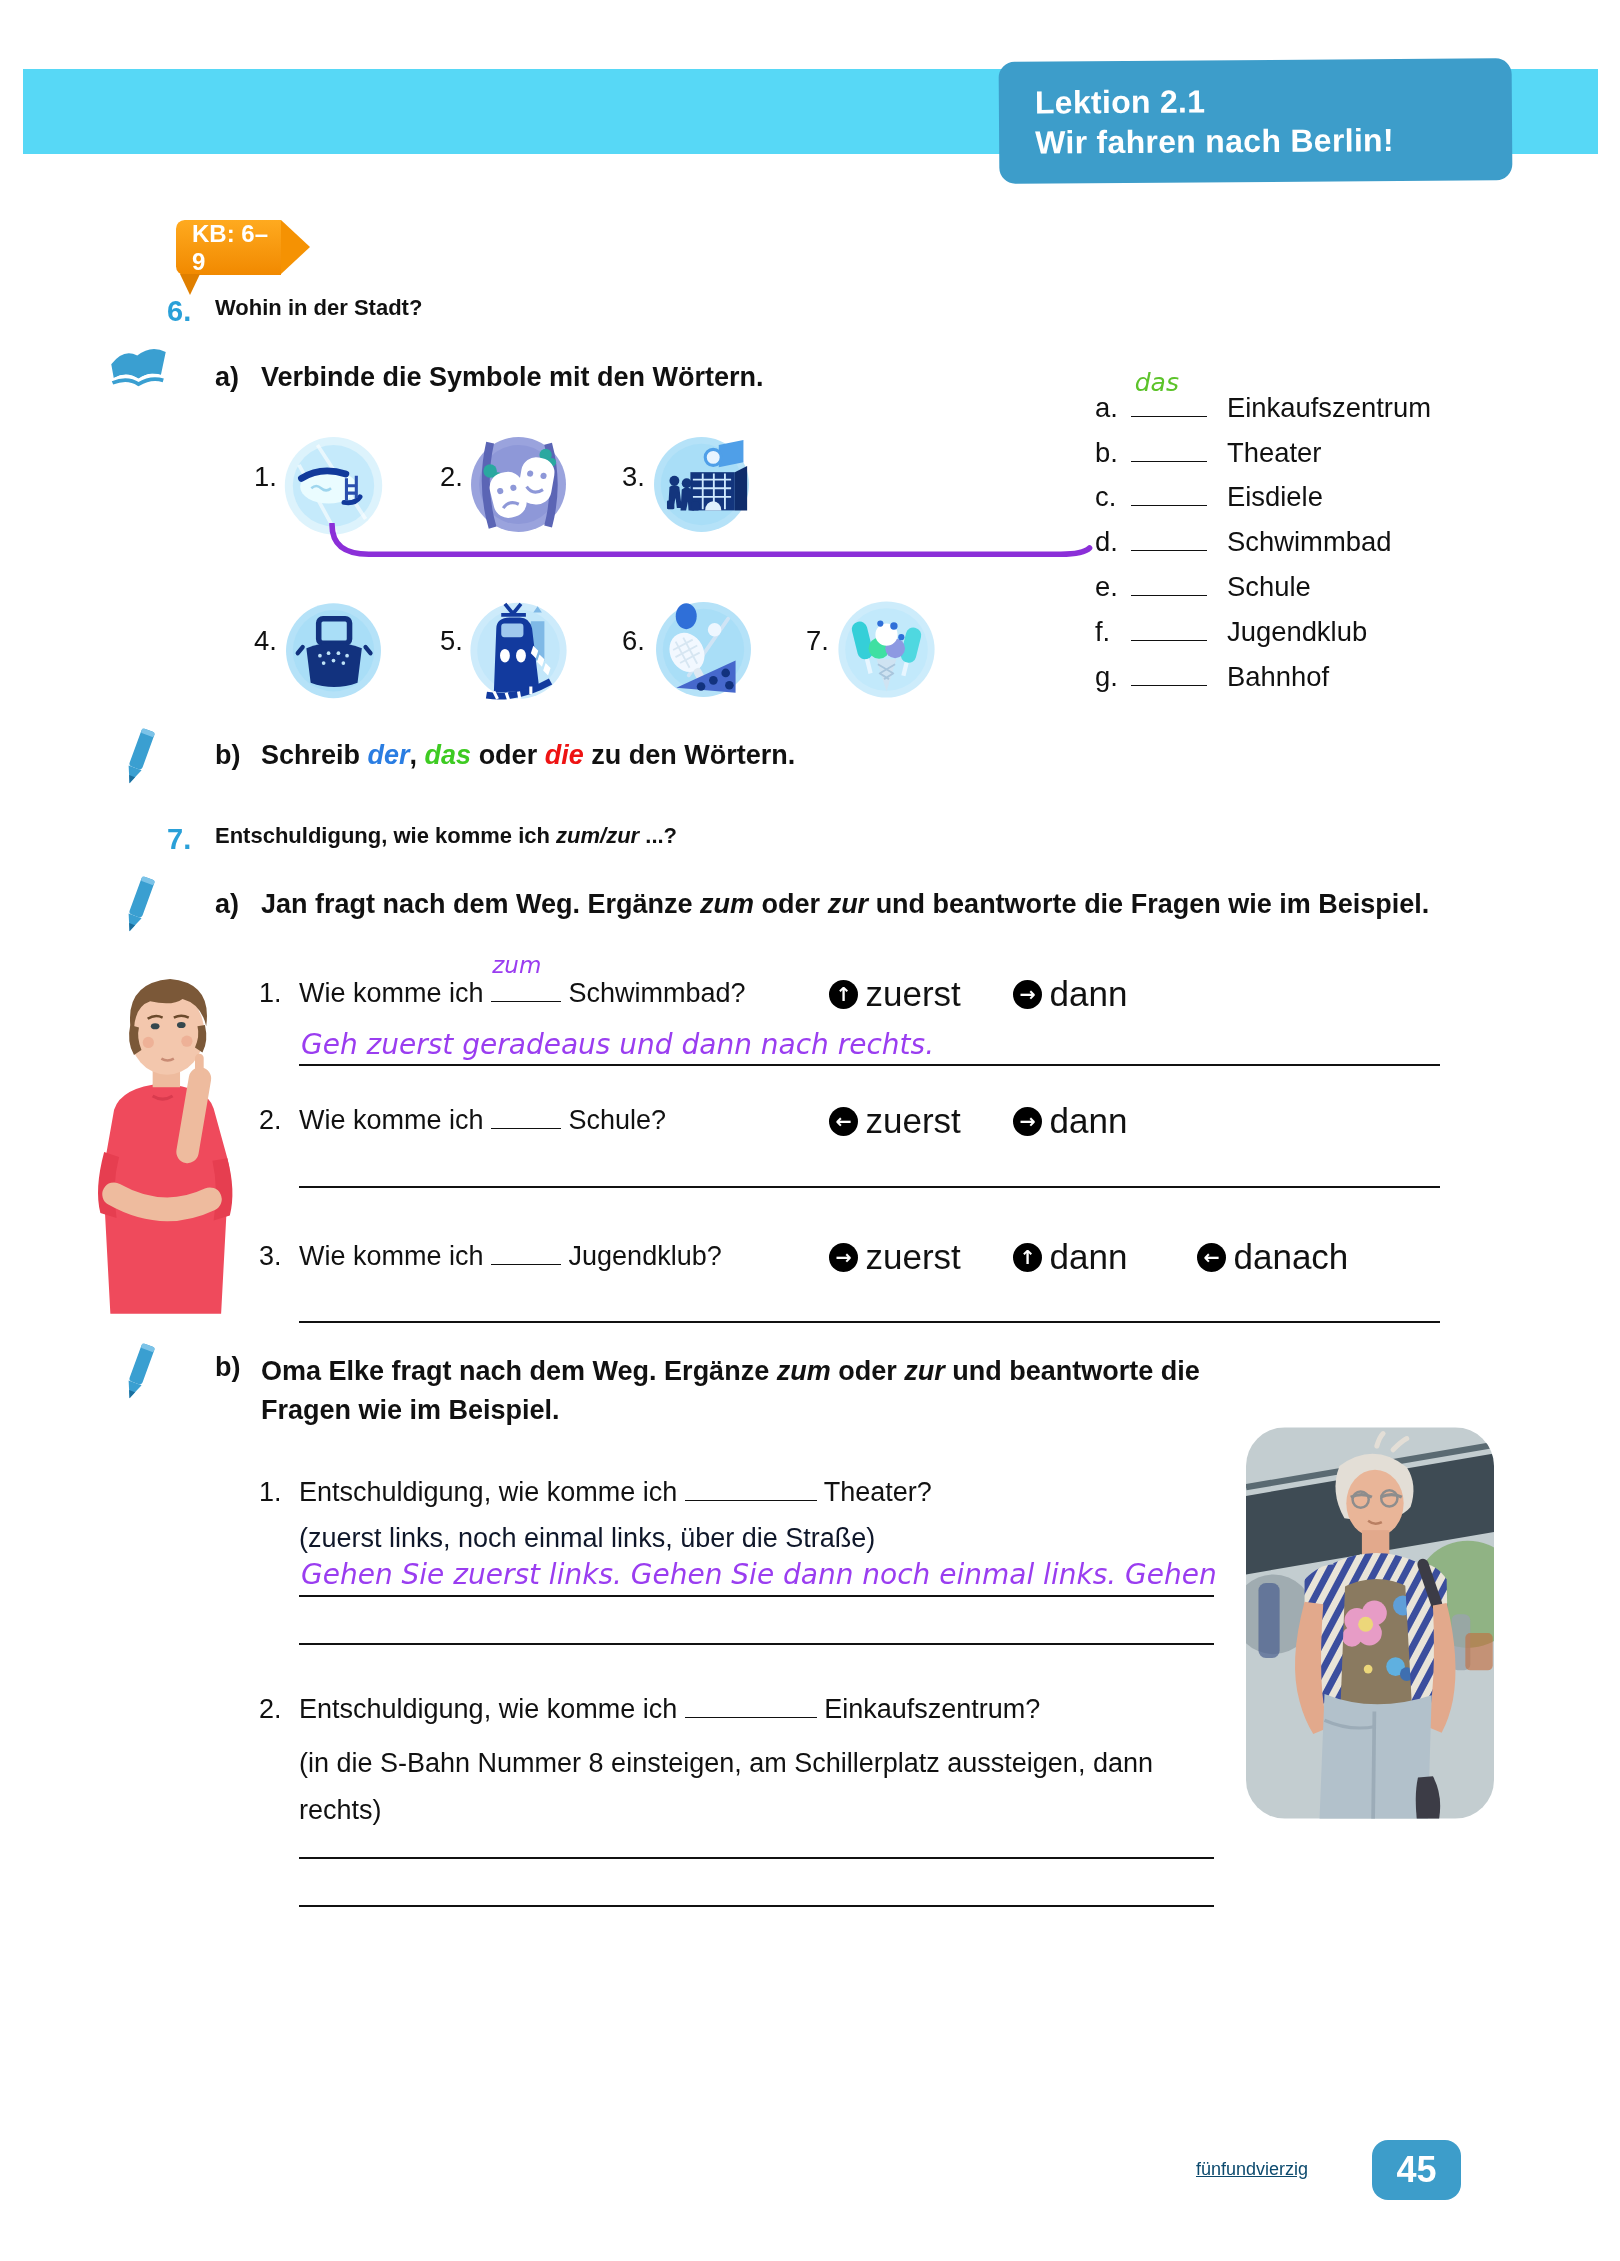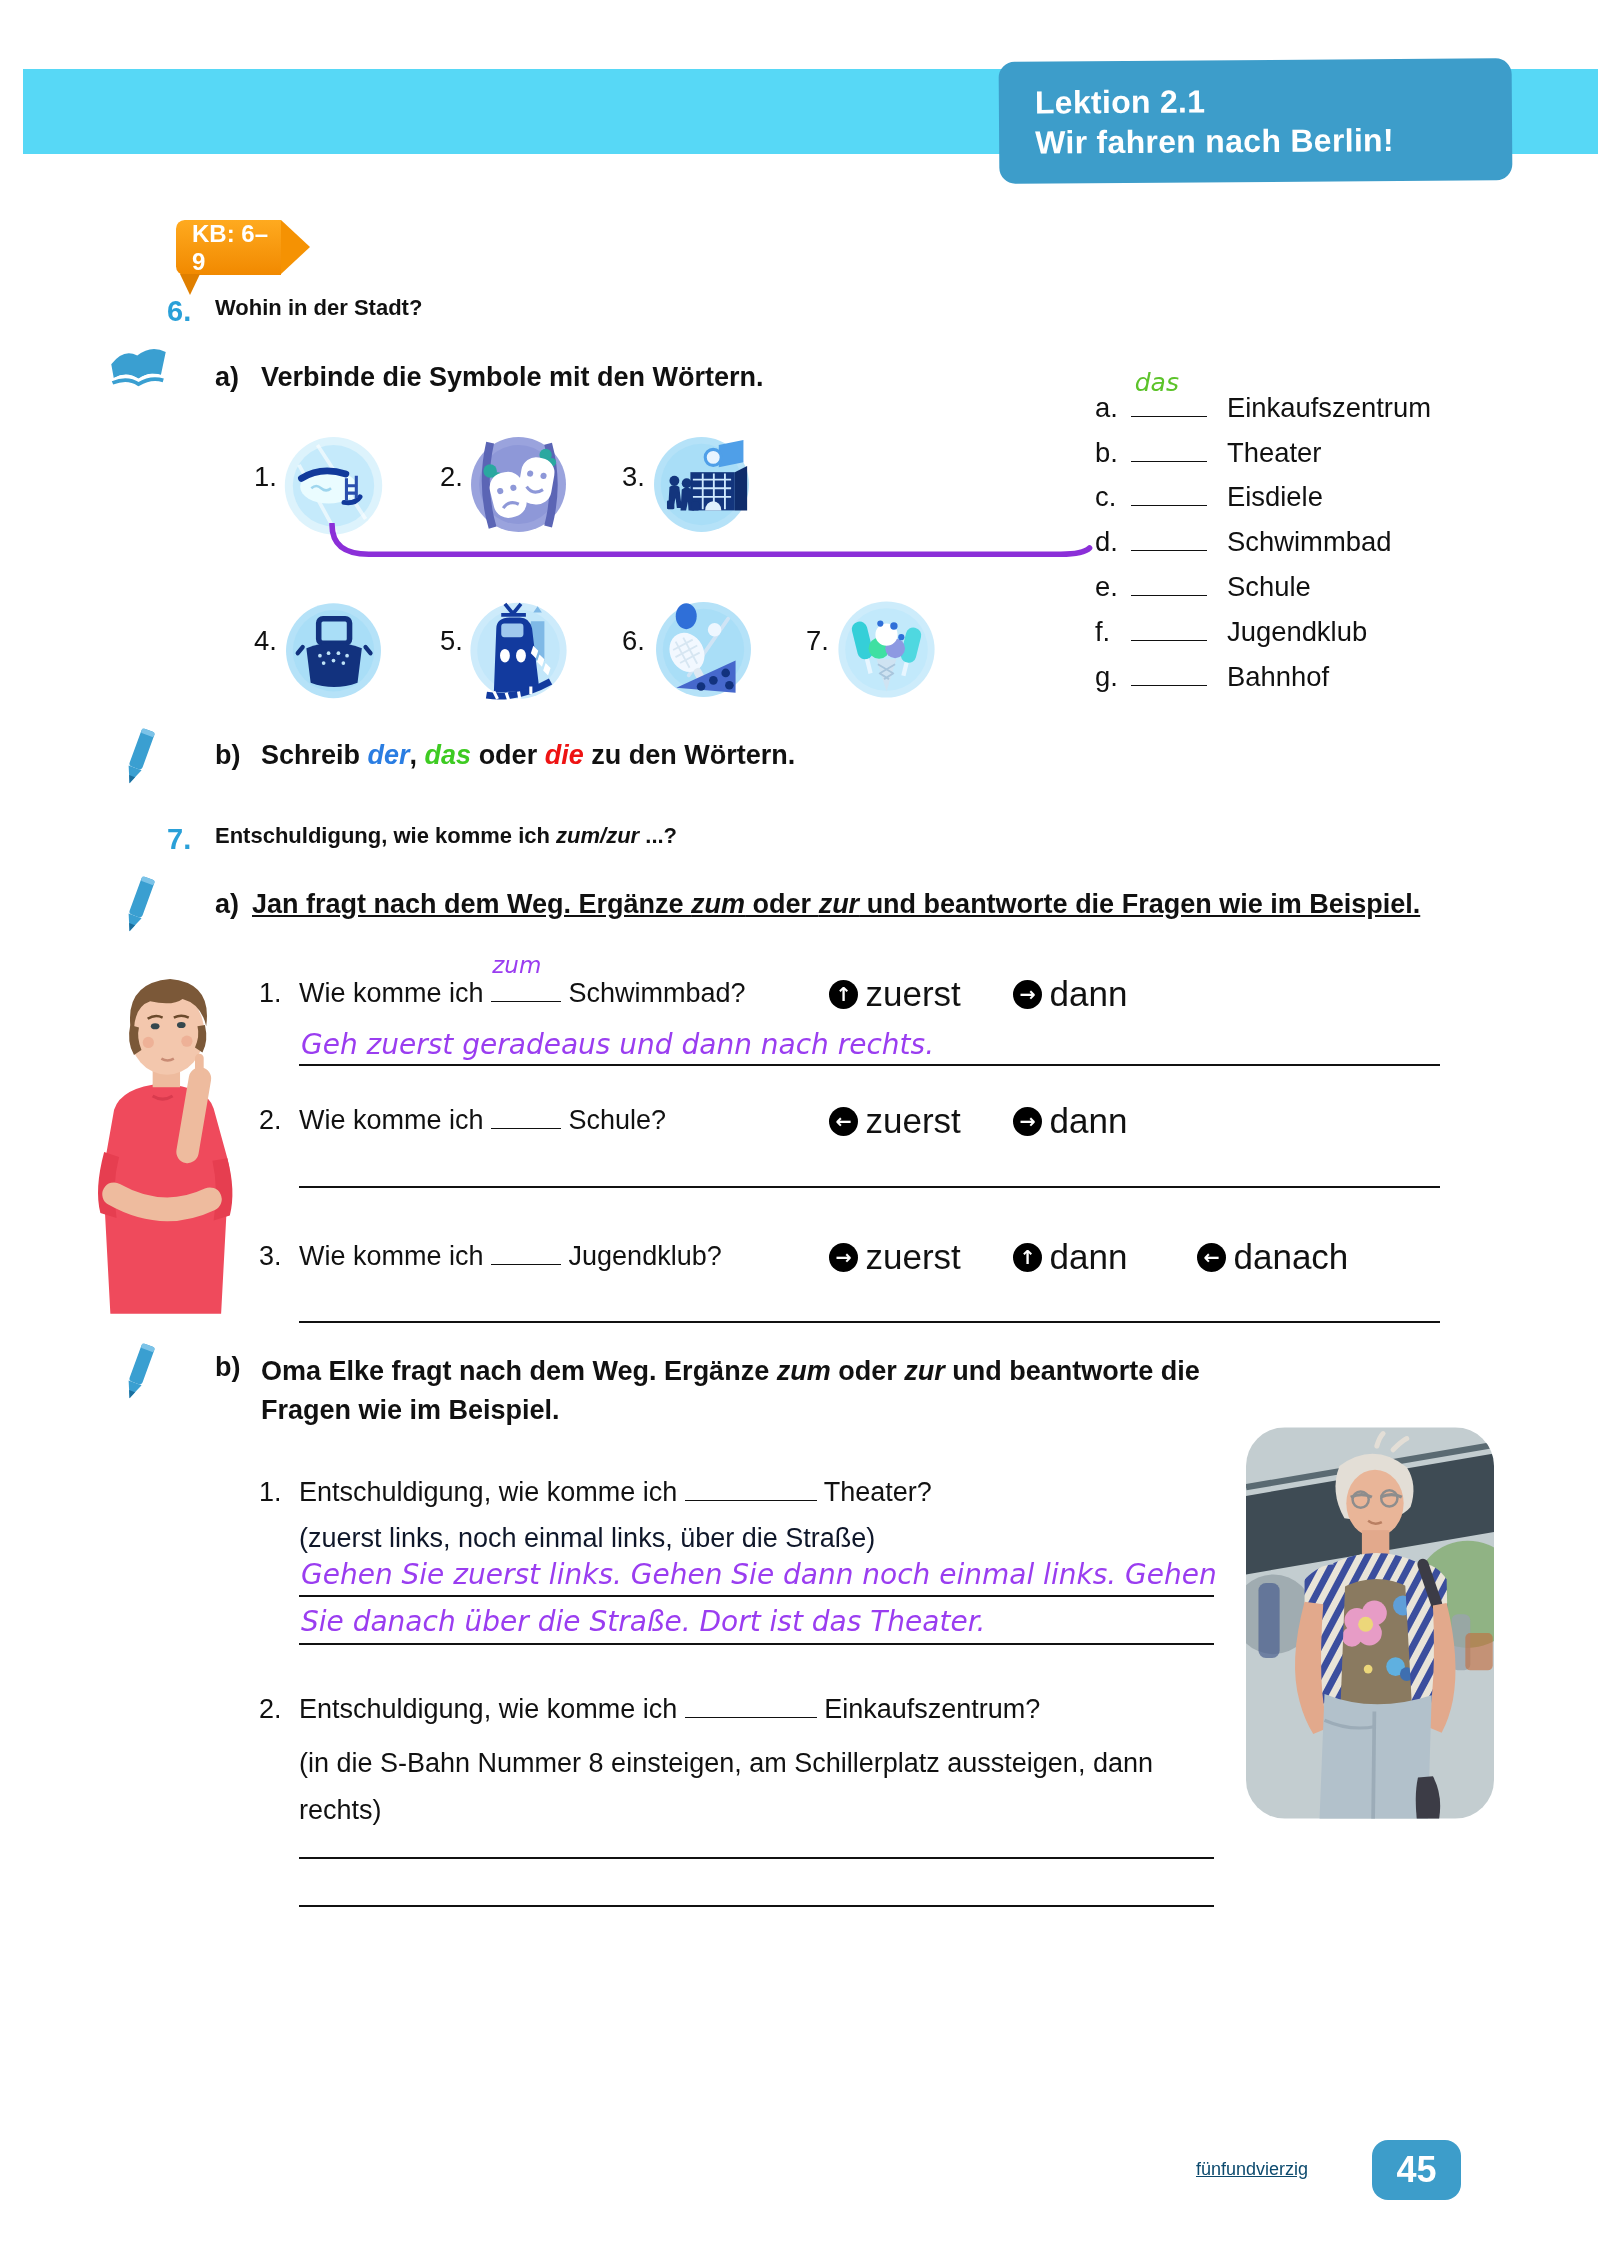--- a/index.html
+++ b/index.html
@@ -305,21 +305,21 @@
 
   <svg class="abs" style="left:116px;top:874px;" width="45" height="65" viewBox="0 0 72 104">
     <g transform="rotate(20 36 52)">
       <rect x="25" y="4" width="22" height="64" rx="5" fill="#3a9fd1"></rect>
       <polygon points="25,68 47,68 36,94" fill="#3a9fd1"></polygon>
       <polygon points="31,82 41,82 36,94" fill="#1b6f9e"></polygon>
       <rect x="25" y="4" width="22" height="8" rx="3" fill="#7cc3e8"></rect>
     </g>
   </svg>
   <div class="abs sub-label" style="left:215px;top:889px;">a)</div>
-  <div class="abs sub-instr" style="left:252px;top:889px;text-decoration:underline;">
+  <div class="abs sub-instr" style="left:261px;top:889px;">
     <span>Jan fragt nach dem Weg. Ergänze </span><span class="it">zum</span><span> oder </span><span class="it">zur</span><span> und beantworte die Fragen wie im Beispiel.</span>
   </div>
 
   <svg class="abs" style="left:78px;top:965px;" width="168" height="349" viewBox="0 0 270 560">
     <path d="M58 232 Q70 196 135 190 Q208 196 218 230 L240 310 Q248 338 240 372 L230 560 L52 560 L42 372 Q34 336 46 300 Z" fill="#ef4a5c"></path>
     <path d="M42 300 q-16 60 -6 98 l26 8 q-8 -52 4 -98 z" fill="#e63e50"></path>
     <path d="M240 310 q14 52 4 92 l-26 8 q8 -52 -2 -96 z" fill="#e63e50"></path>
     <rect x="120" y="150" width="44" height="46" fill="#eebb9e"></rect>
     <ellipse cx="143" cy="108" rx="60" ry="68" fill="#f3c7ad"></ellipse>
     <path d="M84 96 Q78 28 148 22 Q216 28 206 98 Q198 62 168 54 Q152 66 116 58 Q92 66 90 102 Z" fill="#7b5838"></path>
@@ -460,21 +460,20 @@
 
   <div class="q-num" style="left:259px;top:1477px;">1.</div>
   <div class="q-text" style="left:299px;top:1477px;">
     <span>Entschuldigung, wie komme ich</span>
     <span class="blank-md"></span>
     <span>Theater?</span>
   </div>
   <div class="hint" style="left:299px;top:1523px;">(zuerst links, noch einmal links, über die Straße)</div>
   <div class="hand-purple" style="left:301px;top:1558px;">Gehen Sie zuerst links. Gehen Sie dann noch einmal links. Gehen</div>
   <div class="answer-line" style="left:299px;top:1595px;width:915px;"></div>
-  <div class="hand-purple" style="left:301px;top:1605px;">Sie danach über die Straße. Dort ist das Theater.</div>
   <div class="answer-line" style="left:299px;top:1643px;width:915px;"></div>
 
   <div class="q-num" style="left:259px;top:1694px;">2.</div>
   <div class="q-text" style="left:299px;top:1694px;">
     <span>Entschuldigung, wie komme ich</span>
     <span class="blank-md"></span>
     <span>Einkaufszentrum?</span>
   </div>
   <div class="hint-wrap" style="left:299px;top:1740px;">(in die S-Bahn Nummer 8 einsteigen, am Schillerplatz aussteigen, dann rechts)</div>
   <div class="answer-line" style="left:299px;top:1857px;width:915px;"></div>

